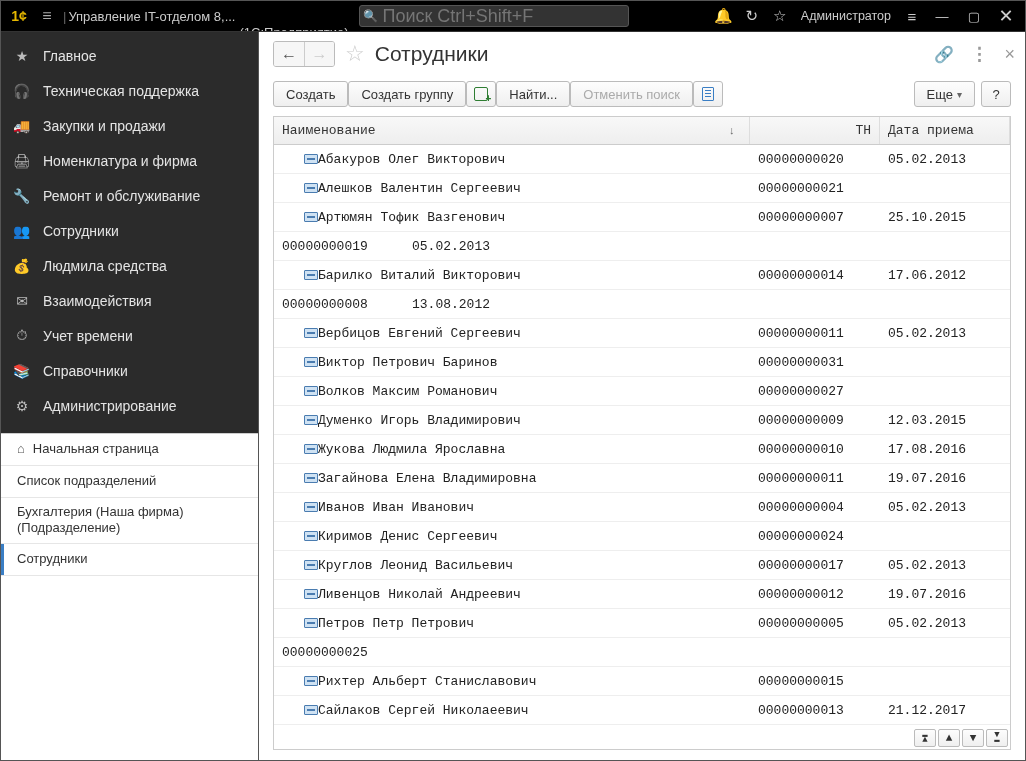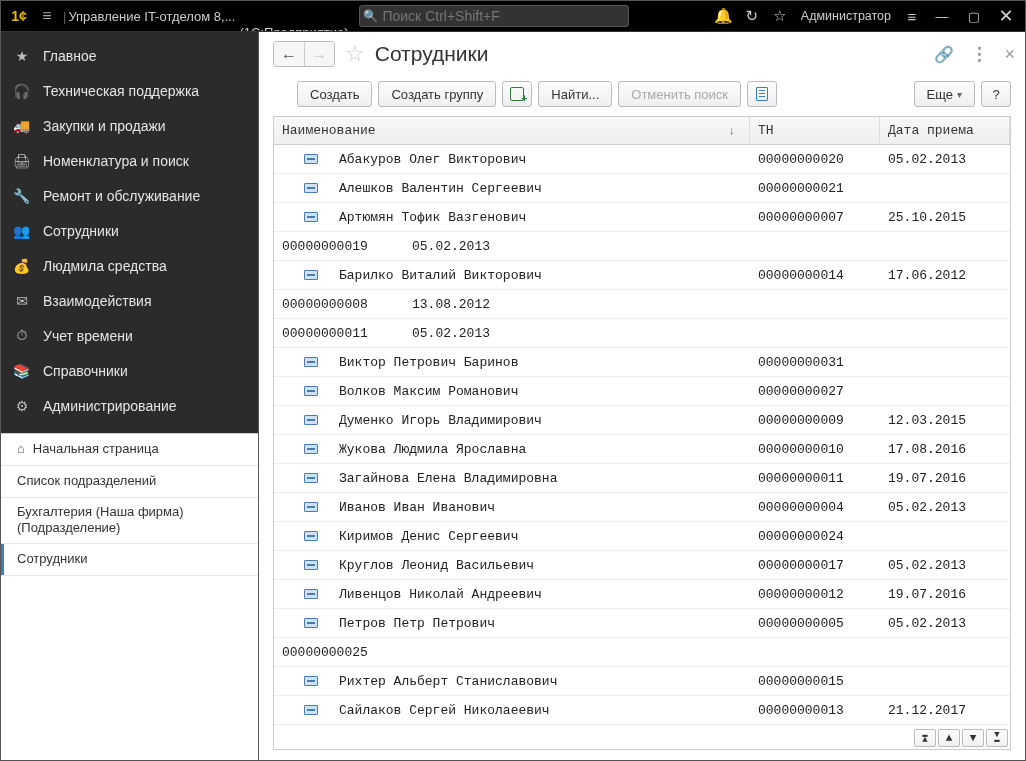--- a/index.html
+++ b/index.html
@@ -9,21 +9,21 @@
   
   .titlebar { height: 30px; background: #000; display: flex; align-items: center; color: #ccc; font-size: 13px; padding: 0 4px; }
   .logo { width: 28px; height: 20px; display:flex; align-items:center; justify-content:center; }
   .logo span{ color:#e6b800; font-weight:bold; font-size:14px;}
   .hamburger { width: 28px; text-align:center; cursor:pointer; color:#aaa; font-size:16px;}
   .title-sep{ color:#666; margin:0 2px;}
   .title-text { white-space:nowrap; overflow:hidden; text-overflow:ellipsis; max-width:170px;}
   .title-sub{ margin-left:4px; color:#ccc;margin-top:32px;}
   .search-wrap { flex:0 0 270px; height:22px; margin: 0 6px 0 10px; background:#333; border:1px solid #555; border-radius:3px; display:flex; align-items:center; padding:0 4px;}
   .search-wrap .sicon{ color:#888; font-size:12px; margin-right:4px;}
-  .search-wrap input{ flex:1; background:transparent; border:none; outline:none; color:#ccc; font-size:14px;}
+  .search-wrap input{ flex:1; background:transparent; border:none; outline:none; color:#ccc; font-size:18px;}
   .title-tools{ margin-left:auto; display:flex; align-items:center; gap:2px;}
   .ticon{ width:26px; height:26px; display:flex; align-items:center; justify-content:center; color:#ccc; font-size:15px; cursor:pointer;}
   .tuser{ color:#ccc; font-size:12.5px; padding:0 6px;}
   .winbtn{ width:30px; height:26px; display:flex; align-items:center; justify-content:center; color:#ccc;}
   .winbtn.close{ font-size:18px; }
   
   
   .body { flex:1; display:flex; overflow:hidden; border-top:1px solid #333;}
   
   .sidebar { width:258px; background:#2b2b2b; display:flex; flex-direction:column; border-right:1px solid #555;}
@@ -43,43 +43,43 @@
   .navbtn{ width:30px; height:24px; display:flex; align-items:center; justify-content:center; background:#f6f6f6; color:#555; font-size:16px; cursor:pointer;}
   .navbtn+.navbtn{ border-left:1px solid #ccc;}
   .navbtn.disabled{ color:#ccc;}
   .star{ color:#ccc; font-size:22px; margin-left:4px;}
   .page-title{ font-size:21px; color:#333; margin-left:4px;}
   .hdr-tools{ position:absolute; right:10px; display:flex; align-items:center; gap:16px;}
   .hdr-tool{ color:#999; font-size:16px; cursor:pointer;}
   .hdr-tool.dots{ font-size:18px; font-weight:bold;}
   .hdr-tool.x{ font-size:18px;}
   
-  .toolbar{ display:flex; align-items:center; height:36px; padding:0 14px; gap:6px;margin-left:24px;}
+  .toolbar{ display:flex; align-items:center; height:36px; padding:0 14px; }
   .btn{ height:26px; padding:0 12px; border:1px solid #bbb; border-radius:3px; background:linear-gradient(#fdfdfd,#efefef); font-size:13px; color:#333; cursor:pointer; display:flex; align-items:center; gap:4px;}
   .btn.iconb{ padding:0; width:30px; justify-content:center;}
   .btn.disabled{ color:#aaa;}
   .btn .arrow{ font-size:10px; color:#666;}
   .toolbar-right{ margin-left:auto; display:flex; gap:6px;}
   .excel-icon{ width:14px; height:14px; position:relative;}
   .excel-icon::before{ content:""; position:absolute; inset:0; border:1px solid #2e7d32; border-radius:2px;}
   .excel-icon::after{ content:"+"; position:absolute; right:-3px; bottom:-3px; font-size:10px; color:#2e7d32; font-weight:bold;}
   .list-icon{ display:inline-block; width:12px; height:14px; border:1px solid #3a7ec4; border-radius:1px; position:relative;}
   .list-icon::before{ content:""; position:absolute; left:2px; right:2px; top:2px; height:1px; background:#3a7ec4; box-shadow:0 3px 0 #3a7ec4,0 6px 0 #3a7ec4;}
   
   .table-wrap{ flex:1; margin:4px 14px 10px; border:1px solid #ccc; display:flex; flex-direction:column; overflow:hidden; position:relative;font-family:Liberation Mono, monospace;}
   .thead{ display:flex; background:linear-gradient(#f8f8f8,#eee); border-bottom:1px solid #ccc; height:28px; align-items:center; font-size:13px; color:#333;}
   .thead .col{ padding:0 8px; display:flex; align-items:center; height:100%; border-right:1px solid #ddd;}
   .col-name{ width:476px;}
-  .col-tn{ width:130px;}
+  .col-tn{ width:130px;justify-content:flex-end;}
   .col-date{ flex:1;}
   .sort-ind{ font-size:11px; color:#666; margin-left:auto; padding-right:6px;}
   .tbody{ flex:1; overflow-y:auto; overflow-x:hidden;}
   .row{ display:flex; height:29px; align-items:center; border-bottom:1px solid #eee; font-size:13px; color:#222;}
   .row .col{ padding:0 8px; overflow:hidden; white-space:nowrap;}
-  .row .col-name{ display:flex; align-items:center; gap:21px; padding-left:30px;}
+  .row .col-name{ display:flex; align-items:center; gap:0; padding-left:30px;}
   .row-icon{ width:14px; height:10px; border:1px solid #4a7cb0; background:#cfe2f3; border-radius:1px; position:relative; flex-shrink:0;}
   .row-icon::before{ content:""; position:absolute; left:2px; right:2px; top:3px; height:1.5px; background:#4a7cb0;}
   
   .pager{ position:absolute; right:2px; bottom:2px; display:flex; gap:2px;}
   .pbtn{ width:22px; height:18px; border:1px solid #bbb; background:linear-gradient(#fdfdfd,#efefef); display:flex; align-items:center; justify-content:center; font-size:11px; color:#333; cursor:pointer; border-radius:2px;}
   .pbtncol{ flex-direction:column; line-height:0.55; font-size:9px;}
   
   ::-webkit-scrollbar{ width:16px;}
   ::-webkit-scrollbar-track{ background:#f0f0f0;}
   ::-webkit-scrollbar-thumb{ background:#ccc; border:1px solid #aaa;}
@@ -122,21 +122,21 @@
           <div class="nav-item">
             <span class="nav-icon">🎧</span>
             <span>Техническая поддержка</span>
           </div>
           <div class="nav-item">
             <span class="nav-icon">🚚</span>
             <span>Закупки и продажи</span>
           </div>
           <div class="nav-item">
             <span class="nav-icon">🖨</span>
-            <span>Номенклатура и поиск</span>
+            <span>Номенклатура и фирма</span>
           </div>
           <div class="nav-item">
             <span class="nav-icon">🔧</span>
             <span>Ремонт и обслуживание</span>
           </div>
           <div class="nav-item">
             <span class="nav-icon">👥</span>
             <span>Сотрудники</span>
           </div>
           <div class="nav-item">
@@ -260,20 +260,24 @@
                 <span>Барилко Виталий Викторович</span>
               </div>
               <div class="col col-tn">00000000014</div>
               <div class="col col-date">17.06.2012</div>
             </div>
             <div class="row">
               <div class="col col-tn">00000000008</div>
               <div class="col col-date">13.08.2012</div>
             </div>
             <div class="row">
+              <div class="col col-name">
+                <span class="row-icon"></span>
+                <span>Вербицов Евгений Сергеевич</span>
+              </div>
               <div class="col col-tn">00000000011</div>
               <div class="col col-date">05.02.2013</div>
             </div>
             <div class="row">
               <div class="col col-name">
                 <span class="row-icon"></span>
                 <span>Виктор Петрович Баринов</span>
               </div>
               <div class="col col-tn">00000000031</div>
               <div class="col col-date"></div>

